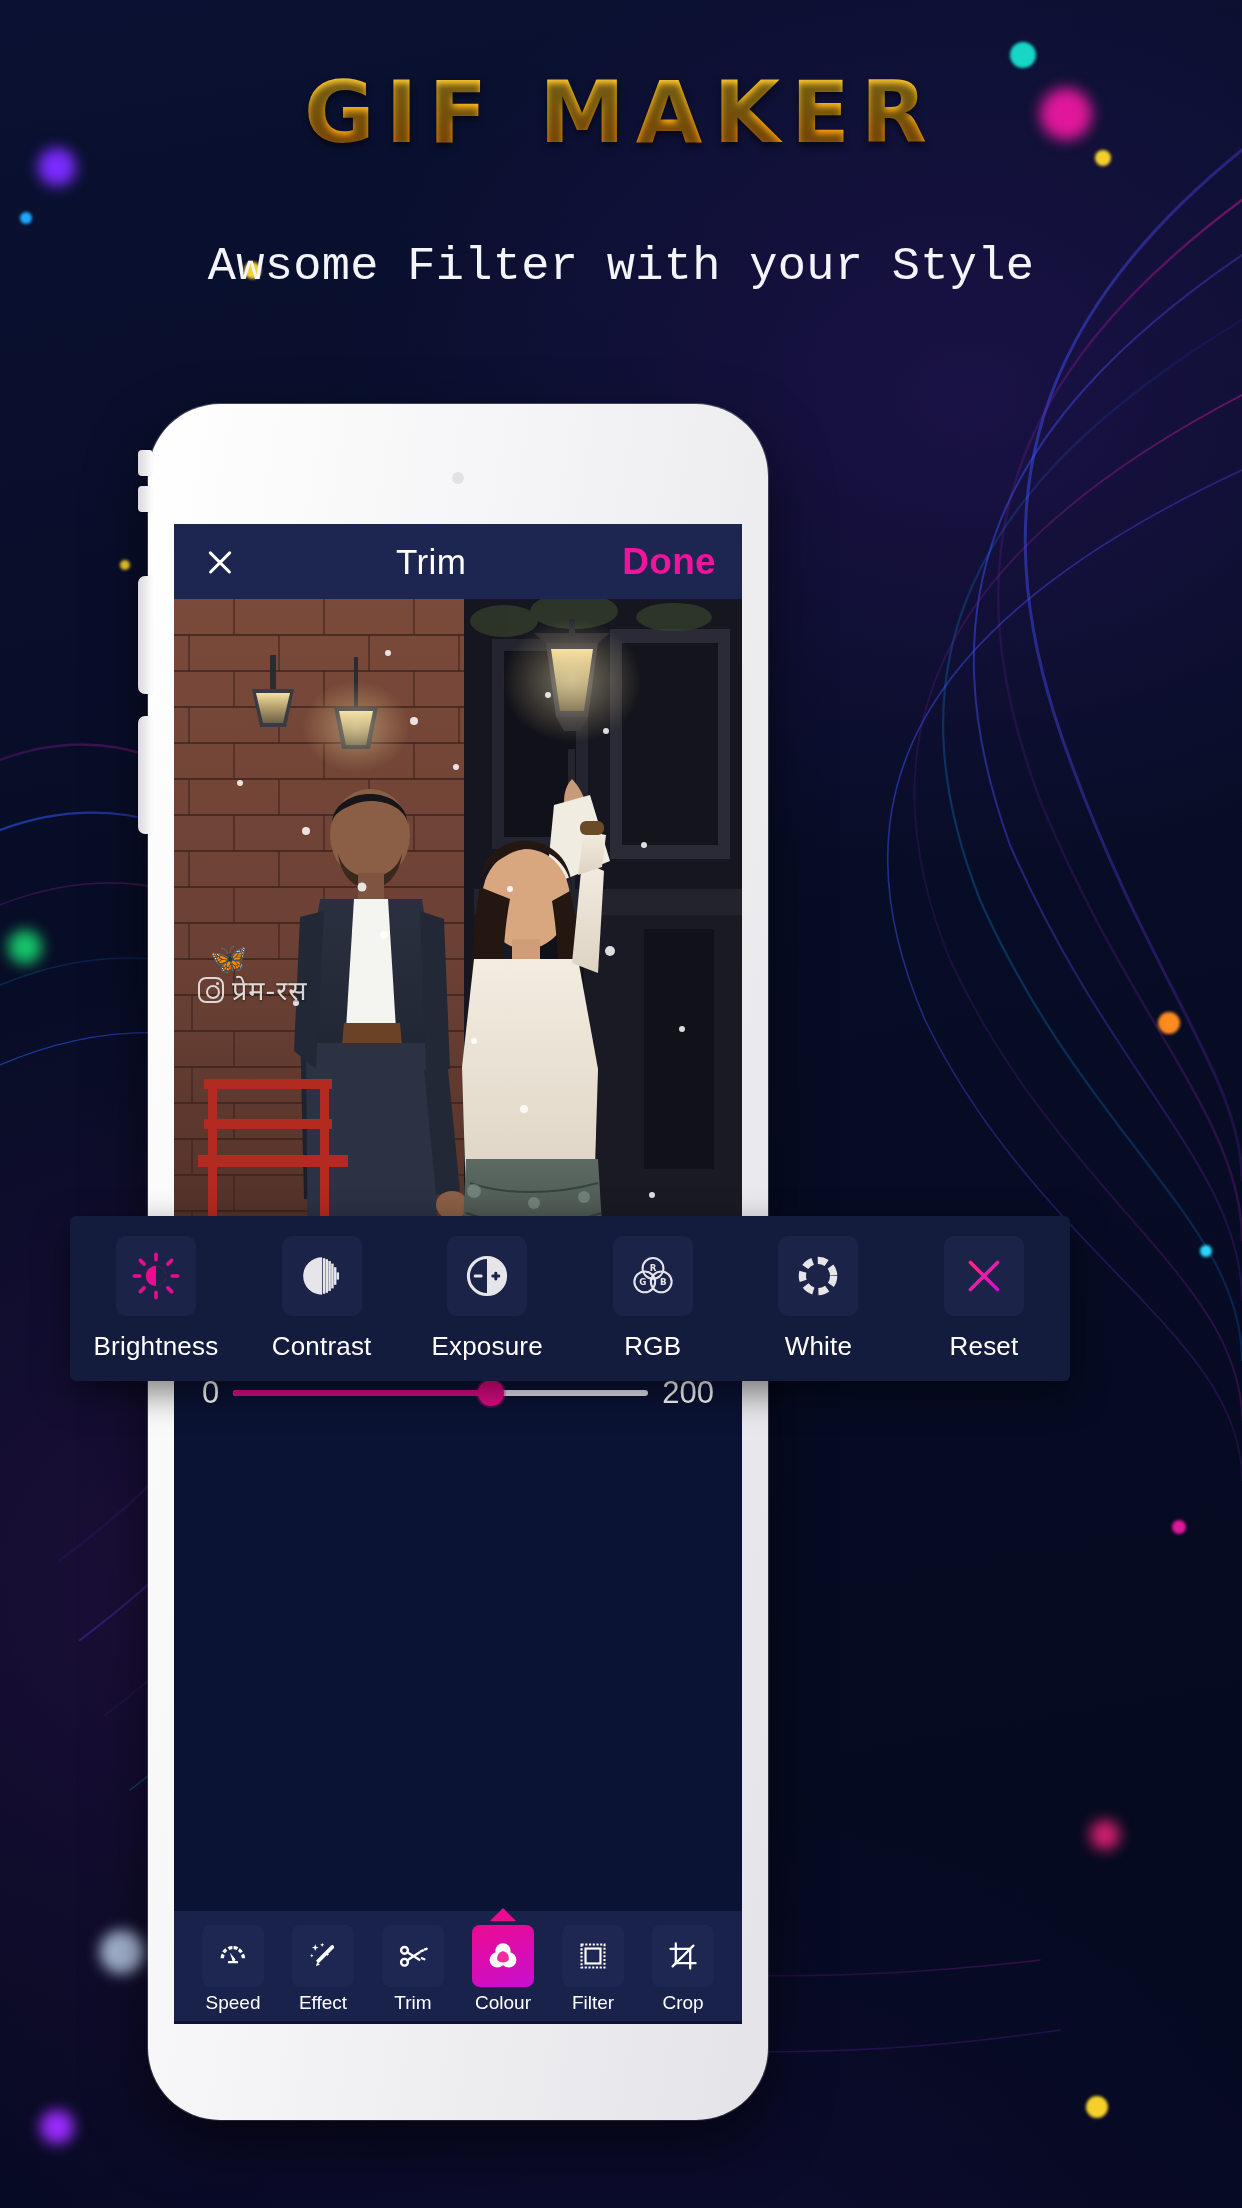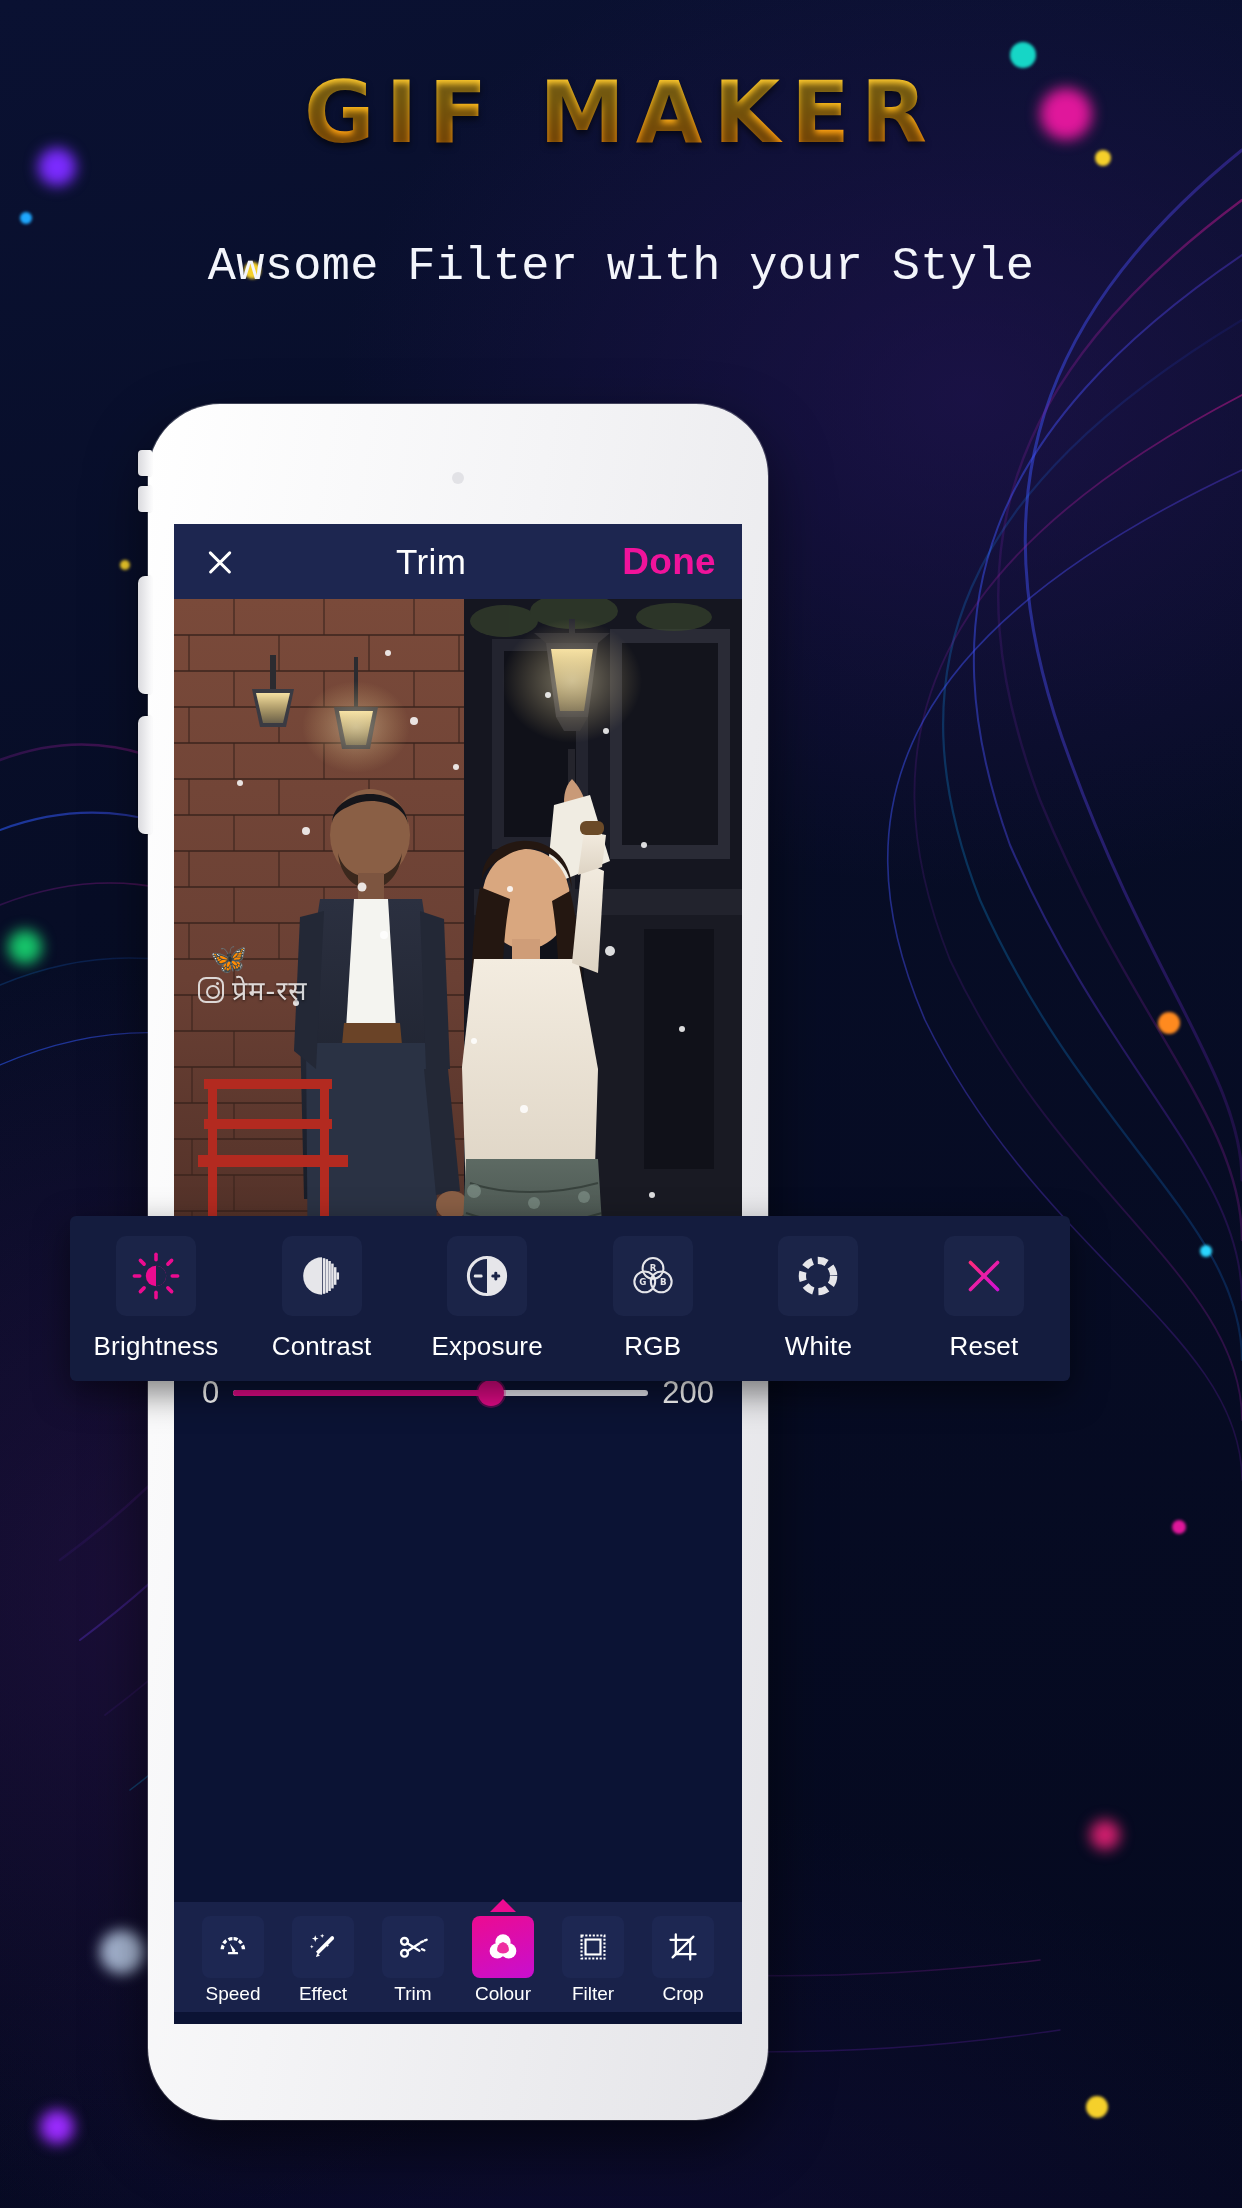--- a/index.html
+++ b/index.html
@@ -123,21 +123,21 @@
   }
   .f-item { display:flex; flex-direction:column; align-items:center; width:120px; cursor:pointer; }
   .f-icon-box {
     width:80px; height:80px; border-radius:10px; background:#1b2448;
     display:flex; align-items:center; justify-content:center;
   }
   .f-label { margin-top:15px; color:#ffffff; font-size:26px; letter-spacing:.2px; }
 
   
   .bottom-nav {
-    position:absolute; left:0; bottom:12px; width:568px; height:110px;
+    position:absolute; left:0; bottom:3px; width:568px; height:110px;
     background:#19224a; display:flex; align-items:center; justify-content:space-around;
     padding:0 14px;
   }
   .nav-item { position:relative; width:78px; display:flex; flex-direction:column; align-items:center; cursor:pointer; padding-top:6px; }
   .nav-icon-box {
     width:62px; height:62px; border-radius:8px; background:#1d2752;
     display:flex; align-items:center; justify-content:center;
   }
   .nav-item.active .nav-icon-box {
     background: linear-gradient(160deg,#ec0b90 0%, #c70fd0 100%);

